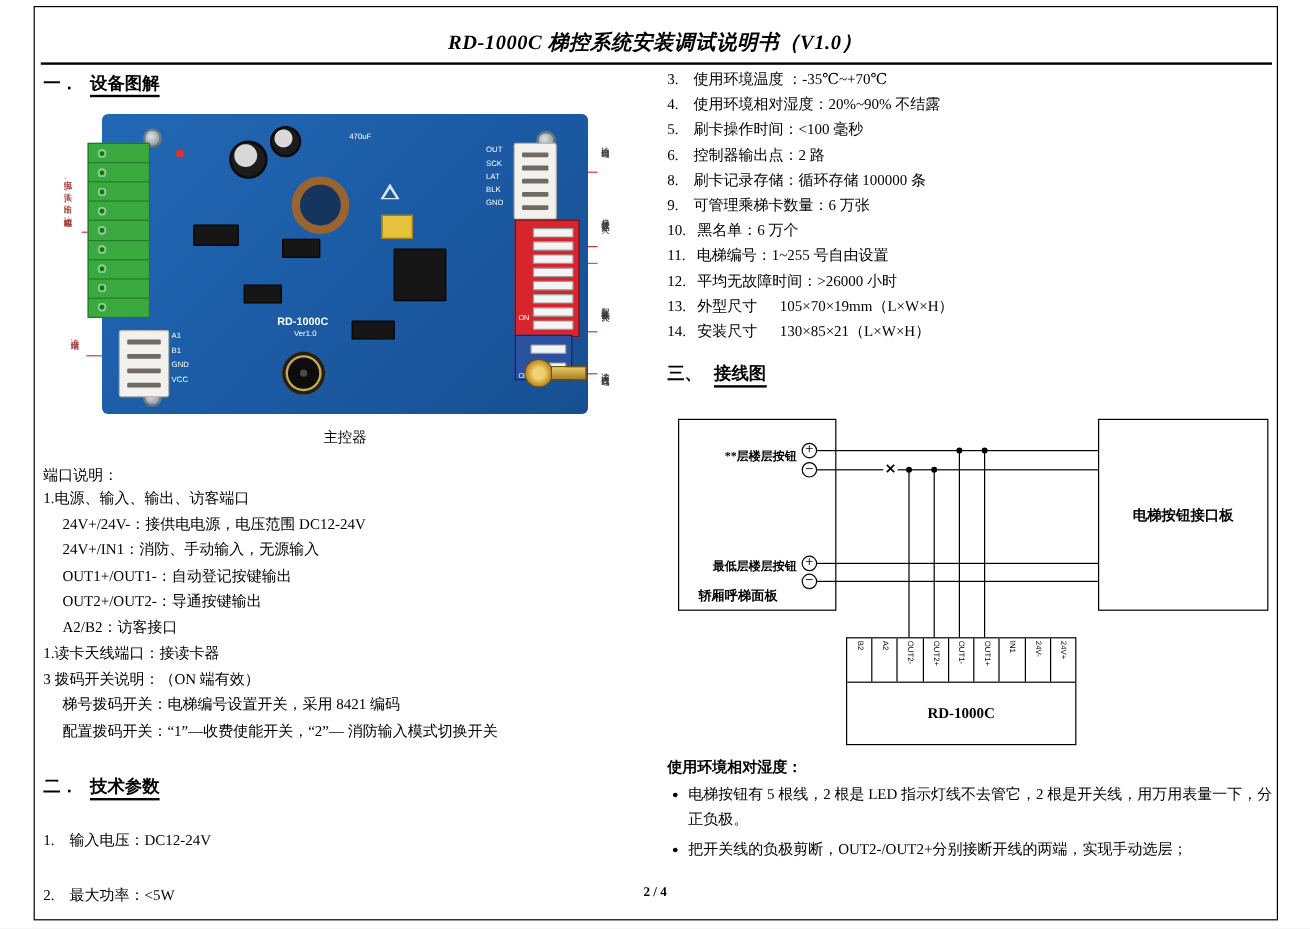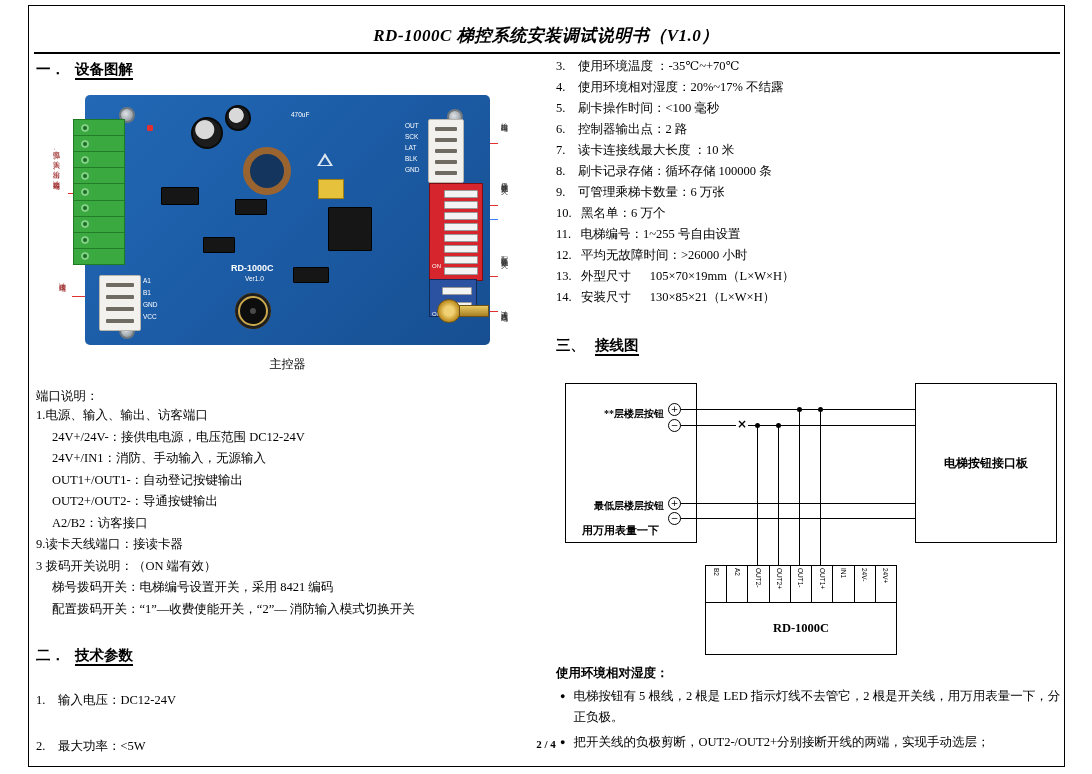--- a/index.html
+++ b/index.html
@@ -72,21 +72,21 @@
 
   .port-title { font-size:12.5px; margin-top:15px; }
   .port-line  { font-size:12.5px; line-height:21.5px; white-space:pre-wrap; }
   .port-line.indent { padding-left:16px; }
 
   .heading-params { margin-top:26px; }
   .param-line { font-size:12.5px; line-height:22px; white-space:pre-wrap;margin-top:24px; }
   .params-left { margin-top:14px; }
 
   .spec-line { font-size:12.5px; line-height:21px; white-space:pre-wrap; }
-  .heading-wiring { margin-top:28px; }
+  .heading-wiring { margin-top:15px; }
 
   
   .wiring { position:relative; height:296px; margin-top:8px; }
   .wbox { position:absolute; border:1px solid #000; background:#fff; }
   .wlabel { position:absolute; font-weight:bold; }
   .hline, .vline { position:absolute; background:#000; }
   .hline { height:1px; } .vline { width:1px; }
   .term-circle { position:absolute; width:11px; height:11px; border:1px solid #000; border-radius:50%;
                  background:#fff; font-size:9px; line-height:10px; text-align:center; z-index:2;
                  font-family:"DejaVu Sans",sans-serif; }
@@ -235,45 +235,44 @@
 
     <div class="port-title">端口说明：</div>
     <div>
 
     <div class="port-line">1.电源、输入、输出、访客端口</div>
         <div class="port-line indent">24V+/24V-：接供电电源，电压范围 DC12-24V</div>
         <div class="port-line indent">24V+/IN1：消防、手动输入，无源输入</div>
         <div class="port-line indent">OUT1+/OUT1-：自动登记按键输出</div>
         <div class="port-line indent">OUT2+/OUT2-：导通按键输出</div>
         <div class="port-line indent">A2/B2：访客接口</div>
-        <div class="port-line">9.读卡天线端口：接读卡器</div>
+        <div class="port-line">1.读卡天线端口：接读卡器</div>
         <div class="port-line">3 拨码开关说明：（ON 端有效）</div>
         <div class="port-line indent">梯号拨码开关：电梯编号设置开关，采用 8421 编码</div>
         <div class="port-line indent">配置拨码开关：“1”—收费使能开关，“2”— 消防输入模式切换开关</div>
       </div>
 
     <div class="sec-heading heading-params">
       <span class="sec-num">二．</span><span class="sec-title">技术参数</span>
     </div>
     <div class="params-left">
 
     <div class="param-line">1.    输入电压：DC12-24V</div>
         <div class="param-line">2.    最大功率：&lt;5W</div>
       </div>
   </div>
 
   <div class="col-right">
 
     <div>
 
     <div class="spec-line">3.    使用环境温度 ：-35℃~+70℃</div>
-        <div class="spec-line">4.    使用环境相对湿度：20%~17% 不结露</div>
+        <div class="spec-line">4.    使用环境相对湿度：20%~90% 不结露</div>
         <div class="spec-line">5.    刷卡操作时间：&lt;100 毫秒</div>
         <div class="spec-line">6.    控制器输出点：2 路</div>
-        <div class="spec-line">7.    读卡连接线最大长度 ：10 米</div>
         <div class="spec-line">8.    刷卡记录存储：循环存储 100000 条</div>
         <div class="spec-line">9.    可管理乘梯卡数量：6 万张</div>
         <div class="spec-line">10.   黑名单：6 万个</div>
         <div class="spec-line">11.   电梯编号：1~255 号自由设置</div>
         <div class="spec-line">12.   平均无故障时间：&gt;26000 小时</div>
         <div class="spec-line">13.   外型尺寸      105×70×19mm（L×W×H）</div>
         <div class="spec-line">14.   安装尺寸      130×85×21（L×W×H）</div>
       </div>
 
     <div class="sec-heading heading-wiring">
@@ -282,21 +281,21 @@
 
     <div class="wiring">
 
       <div class="wbox" style="left:9px; top:20px; width:130px; height:158px"></div>
       <div class="wbox" style="left:359px; top:20px; width:140px; height:158px; display:flex; align-items:center; justify-content:center">
         <span class="wlabel" style="position:static; font-size:12px">电梯按钮接口板</span>
       </div>
 
       <div class="wlabel" style="left:12px; top:44px; width:96px; text-align:right; font-size:10px">**层楼层按钮</div>
       <div class="wlabel" style="left:12px; top:136px; width:96px; text-align:right; font-size:10px">最低层楼层按钮</div>
-      <div class="wlabel" style="left:26px; top:160px; font-size:11px">用万用表量一下</div>
+      <div class="wlabel" style="left:26px; top:160px; font-size:11px">轿厢呼梯面板</div>
 
       <div class="term-circle" style="left:112px; top:40px">+</div>
       <div class="term-circle" style="left:112px; top:56px">−</div>
       <div class="term-circle" style="left:112px; top:134px">+</div>
       <div class="term-circle" style="left:112px; top:149px">−</div>
 
       <div class="hline" style="left:123px; top:46px;  width:236px"></div>
       <div class="hline" style="left:123px; top:62px;  width:236px"></div>
       <div class="hline" style="left:123px; top:140px; width:236px"></div>
       <div class="hline" style="left:123px; top:155px; width:236px"></div>

